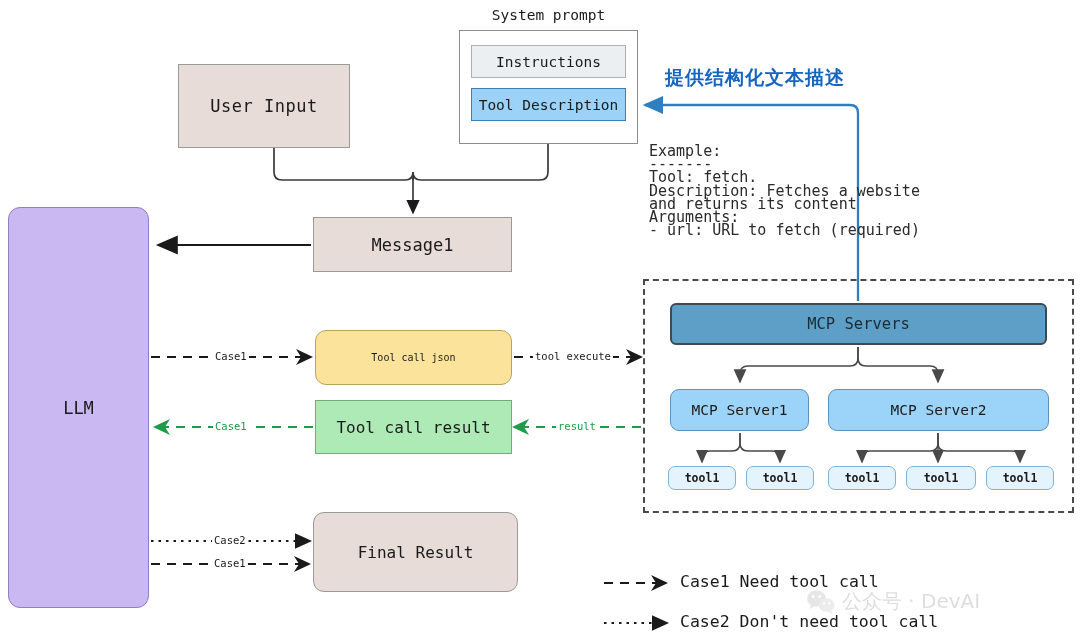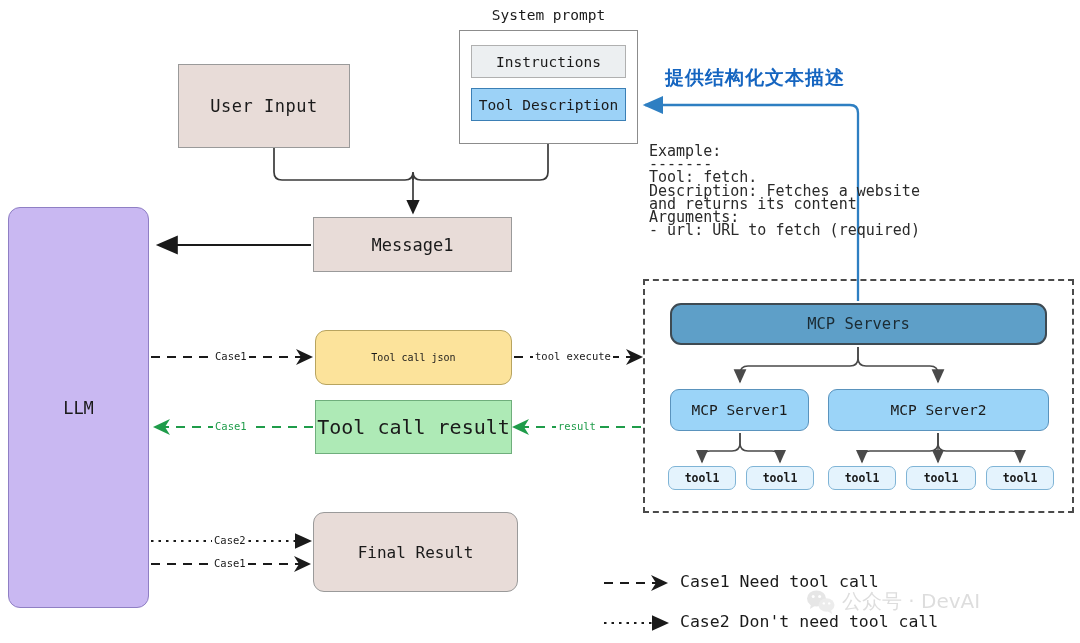--- a/index.html
+++ b/index.html
@@ -80,36 +80,36 @@
     border-radius: 12px; font-size: 17px;
   }
   .n-toolcalljson {
     left: 315px; top: 330px; width: 197px; height: 55px;
     background: #FCE39B; border: 1.6px solid #b8a45f;
     border-radius: 11px; font-size: 10px;
   }
   .n-toolcallresult {
     left: 315px; top: 400px; width: 197px; height: 54px;
     background: #AEEAB6; border: 1.6px solid #6fae7c;
-    font-size: 20px;
+    font-size: 16px;
   }
   .n-finalresult {
     left: 313px; top: 512px; width: 205px; height: 80px;
     background: #E8DCD8; border: 1.6px solid #9a9a9a;
     border-radius: 11px; font-size: 16px;
   }
   
   .n-mcpgroup {
     left: 643px; top: 279px; width: 431px; height: 234px;
     border: 2px dashed #4a4a4a; background: transparent;
   }
   .n-mcpservers {
     left: 670px; top: 303px; width: 377px; height: 42px;
     background: #5E9FC8; border: 2px solid #3e4a52;
-    border-radius: 11px; font-size: 15.5px; color: #1b2b33;
+    border-radius: 6px; font-size: 15.5px; color: #1b2b33;
   }
   .n-mcpserver1 {
     left: 670px; top: 389px; width: 139px; height: 42px;
     background: #9BD4F8; border: 1.6px solid #5a93bd;
     border-radius: 9px; font-size: 14.5px;
   }
   .n-mcpserver2 {
     left: 828px; top: 389px; width: 221px; height: 42px;
     background: #9BD4F8; border: 1.6px solid #5a93bd;
     border-radius: 9px; font-size: 14.5px;

